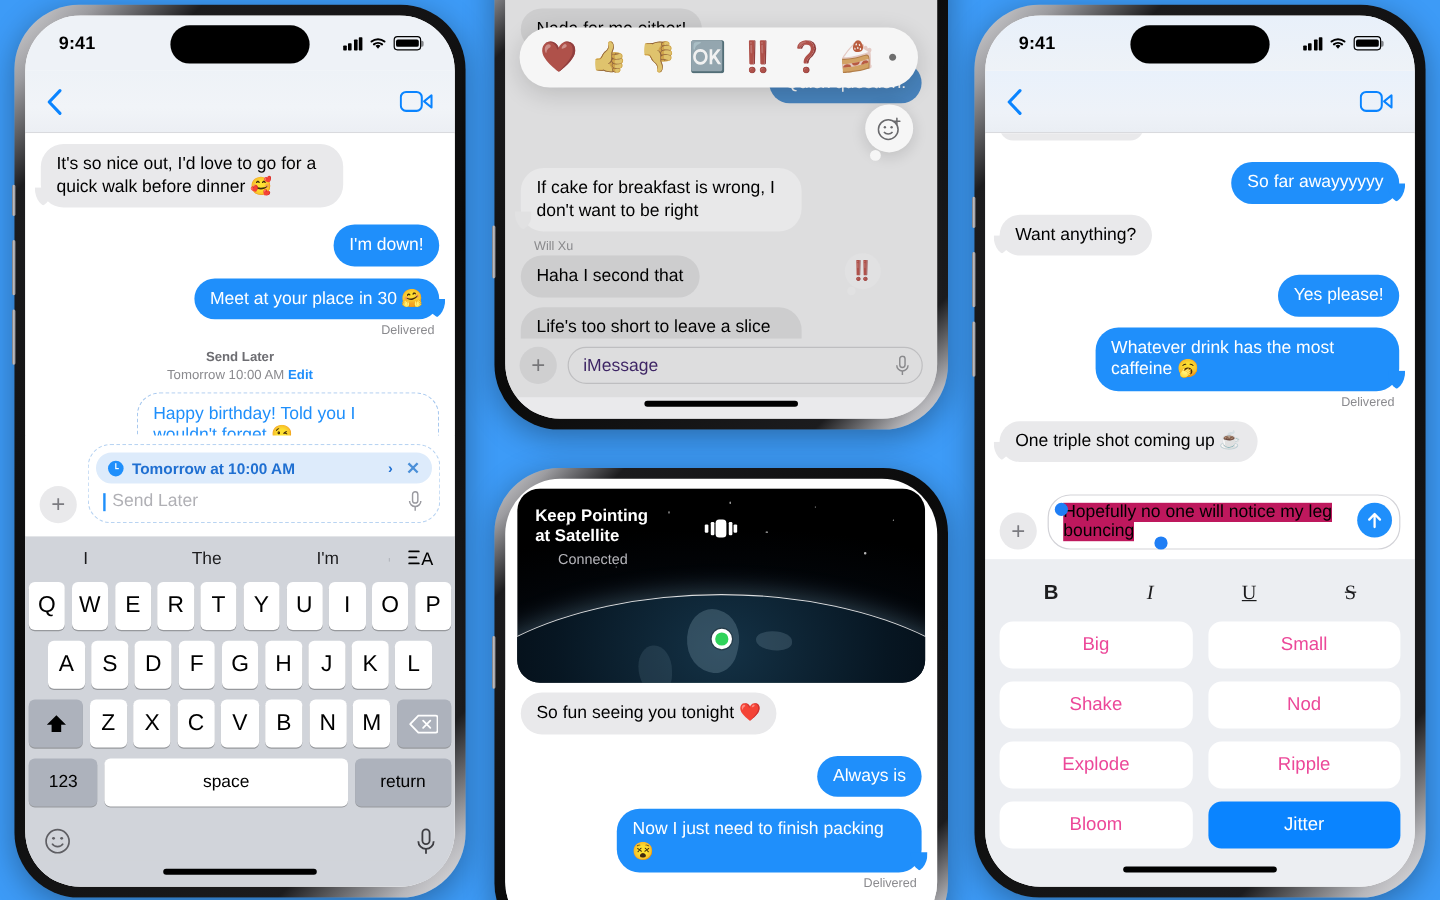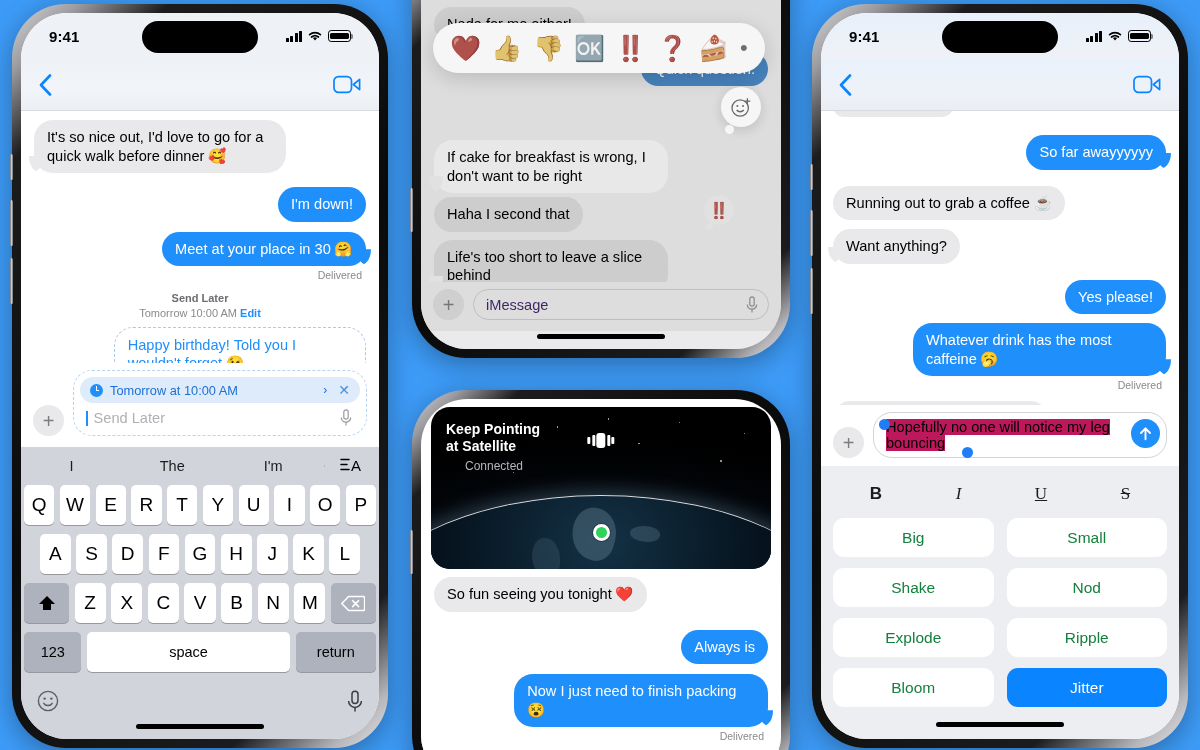--- a/index.html
+++ b/index.html
@@ -117,21 +117,21 @@
   .input-pill .ph { color:#4c1d95; }
   .mic { width:12px; height:18px; flex:none; }
 
   
   .composer-sched {
     flex:1; border: 1.4px dashed #b9d4f2; border-radius: 19px;
     padding: 6px; background:#fff;
   }
   .sched-chip {
     background:#ddebfb; border-radius: 13px; padding: 5px 10px;
-    display:flex; align-items:center; gap:7px; font-size:12.8px; color:#1f6fd1; font-weight:400;
+    display:flex; align-items:center; gap:7px; font-size:12.8px; color:#1f6fd1; font-weight:700;
   }
   .sched-chip .clock { width:13px; height:13px; border-radius:50%; background:#1f8ffb; position:relative; flex:none;}
   .sched-chip .clock::before{content:"";position:absolute;left:6px;top:2.5px;width:1.2px;height:4.4px;background:#fff;}
   .sched-chip .clock::after{content:"";position:absolute;left:6px;top:6px;width:3.4px;height:1.2px;background:#fff;}
   .sched-chip .arrow { margin-left:auto; color:#1f6fd1; font-size:12px; }
   .sched-chip .close { color:#4a8fd8; font-size:14px; margin-left:4px; }
   .sched-input { display:flex; align-items:center; padding: 6px 8px 2px 6px; gap:6px; }
   .sched-input .caret { width:1.6px; height:15px; background:#1f8ffb; flex:none; }
   .sched-input .ph { color:#b0b0b5; font-size:14.6px; flex:1; }
 
@@ -225,21 +225,21 @@
   .fx-panel { flex:none; background:#eceef2; padding: 10px 12px 6px; }
   .fx-style-row { display:flex; align-items:center; justify-content:space-around; height:36px; font-size:17px; color:#1c1c1e; }
   .fx-style-row .b { font-weight:800; }
   .fx-style-row .i { font-style:italic; font-family:"Liberation Serif", serif; }
   .fx-style-row .u { text-decoration: underline; font-family:"Liberation Serif", serif;}
   .fx-style-row .s { text-decoration: line-through; font-family:"Liberation Serif", serif;}
   .fx-grid { display:grid; grid-template-columns: 1fr 1fr; gap: 11px 13px; margin-top: 6px; }
   .fx-btn {
     background:#fff; border-radius: 11px; height: 39px;
     display:flex; align-items:center; justify-content:center;
-    font-size:15.5px; color:#15803d;
+    font-size:15.5px; color:#ec4899;
   }
   .fx-btn.active { background:#0a84ff; color:#ffffff; }
 
   
   .sel-text { background:#be185d; }
   .handle { position:absolute; width:11px; height:11px; border-radius:50%; background:#1f7ef5; z-index:5;}
   .send-arrow {
     width: 29px; height:29px; border-radius:50%; background:#1f8ffb; flex:none;
     display:flex; align-items:center; justify-content:center; color:#fff; font-size:17px;
   }
@@ -438,20 +438,21 @@
             <circle cx="12" cy="9" r="1" fill="#6e6e73"></circle>
           <path d="M5.6 13 A4.6 4.6 0 0 0 12.8 13" stroke="#6e6e73" stroke-width="1.3" fill="none"></path>
           <path d="M16.4 1.6 v5 M13.9 4.1 h5" stroke="#6e6e73" stroke-width="1.3" stroke-linecap="round"></path>
         </svg>
       </div>
 
       <div class="row them" style="margin-top:50px;">
         <div class="bubble them tail" style="background:#f0f0f2; max-width:70%;">If cake for breakfast is wrong, I don't want to be right</div>
       </div>
 
+      <div class="sender-name">Will Xu</div>
 
       <div class="row them">
         <div class="bubble them" style="background:#d4d4d6;">Haha I second that</div>
         <div class="reaction-badge" style="right:34px; top:-2px;">‼️</div>
       </div>
       <div class="row them" style="margin-top:4px;">
         <div class="bubble them tail" style="background:#d4d4d6; max-width:70%;">Life's too short to leave a slice behind</div>
       </div>
     </div>
 
@@ -559,23 +560,20 @@
         <path d="M20.4 9.5 L26.6 4.4 L26.6 14.6 Z" stroke="#0a84ff" stroke-width="1.7" fill="none" stroke-linejoin="round"></path>
       </svg>
     </div>
 
     <div class="thread" style="padding-top:0;padding-left:12px;">
       <div class="row them" style="margin-top:-16px;">
         <div class="bubble them" style="width:120px;height:22px;"></div>
       </div>
       <div class="row me" style="margin-top:14px;">
         <div class="bubble me tail">So far awayyyyyy</div>
-      </div>
-      <div class="row them" style="margin-top:12px;">
-        <div class="bubble them">Running out to grab a coffee ☕</div>
       </div>
       <div class="row them" style="margin-top:5px;">
         <div class="bubble them tail">Want anything?</div>
       </div>
       <div class="row me" style="margin-top:12px;">
         <div class="bubble me">Yes please!</div>
       </div>
       <div class="row me" style="margin-top:5px;">
         <div class="bubble me tail">Whatever drink has the most caffeine 🥱</div>
       </div>

